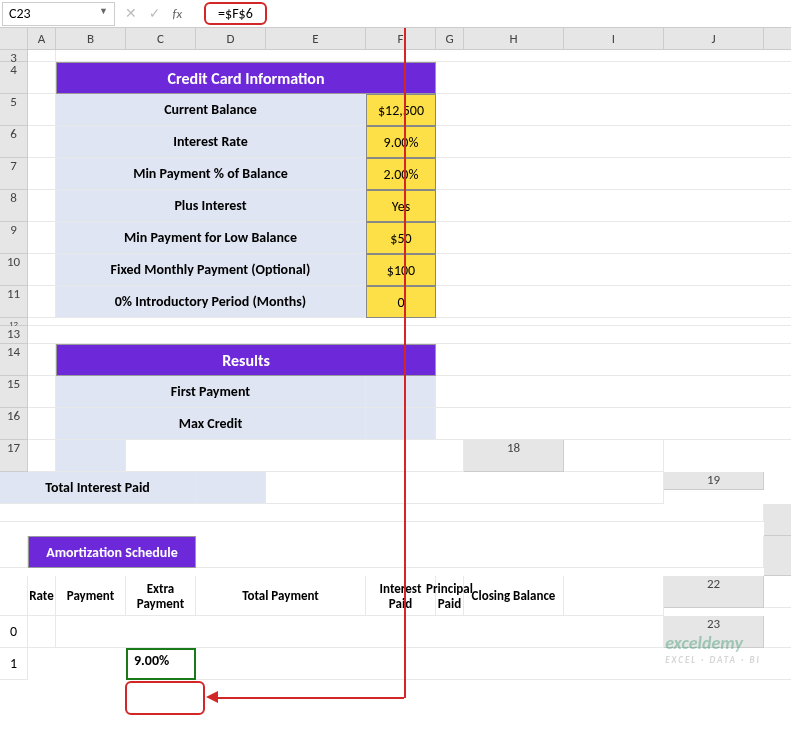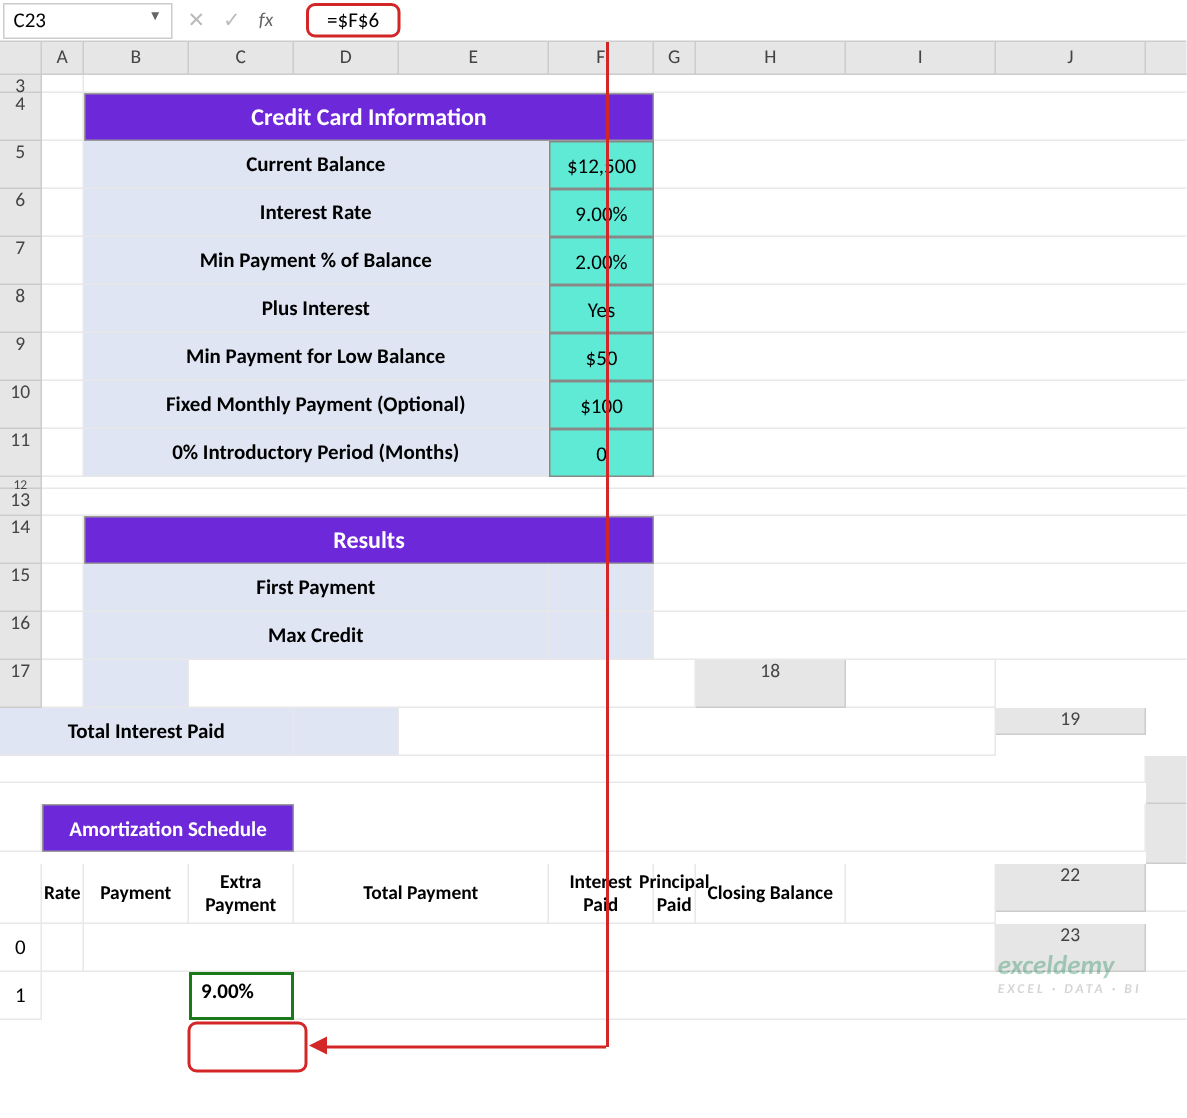--- a/index.html
+++ b/index.html
@@ -20,21 +20,21 @@
     .corner { background: #e6e6e6; border-right: 1px solid #ccc; border-bottom: 1px solid #ccc; }
     .cell { border-right: 1px solid #e8e8e8; border-bottom: 1px solid #e8e8e8; padding: 2px 4px; display: flex; align-items: center; }
     .row-3 { height: 12px; }
     .row-std { height: 32px; }
     .row-sm { height: 18px; }
     .row-12 { height: 8px; }
     
     .section-header { background: #6d28d9; color: #fff; font-weight: bold; font-size: 16px; justify-content: center; border: 1px solid #999; }
     .light-bg { background: #dfe5f2; }
     .label-cell { font-weight: bold; justify-content: center; }
-    .value-cell { background: #5eead4; border: 1px solid #888; justify-content: center; }
+    .value-cell { background: #fde047; border: 1px solid #888; justify-content: center; }
     .tbl-header { font-weight: bold; text-align: center; justify-content: center; font-size: 13px; }
     .selected-cell { border: 2px solid #1a7a1a; background: #fff; padding: 2px 6px; justify-content: center; font-weight: bold; grid-column: 4; }
     .highlight-selected { border: 2.5px solid #d32626; border-radius: 6px; position: absolute; pointer-events: none; }
     
     .arrow-line-v { position: absolute; background: #d32626; width: 2px; pointer-events: none; }
     .arrow-line-h { position: absolute; background: #d32626; height: 2px; pointer-events: none; }
     .arrow-head { position: absolute; width: 0; height: 0; border-top: 6px solid transparent; border-bottom: 6px solid transparent; border-right: 12px solid #d32626; pointer-events: none; }
     
     .watermark { position: absolute; right: 30px; bottom: 80px; opacity: 0.35; font-size: 18px; color: #1a8a5a; font-style: italic; font-weight: bold; pointer-events: none; }
     .watermark-sub { font-size: 9px; display: block; color: #888; letter-spacing: 2px; }

